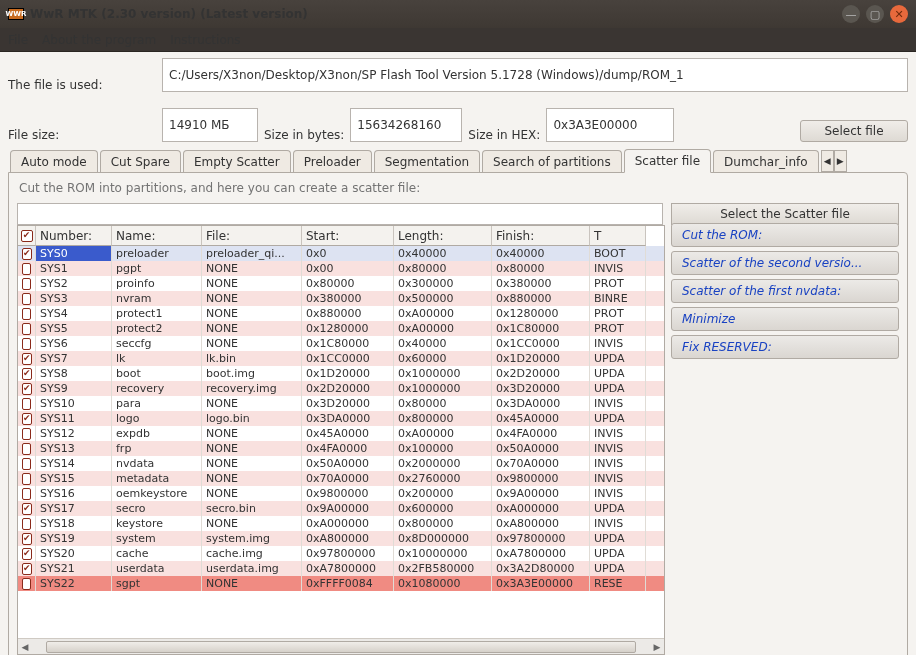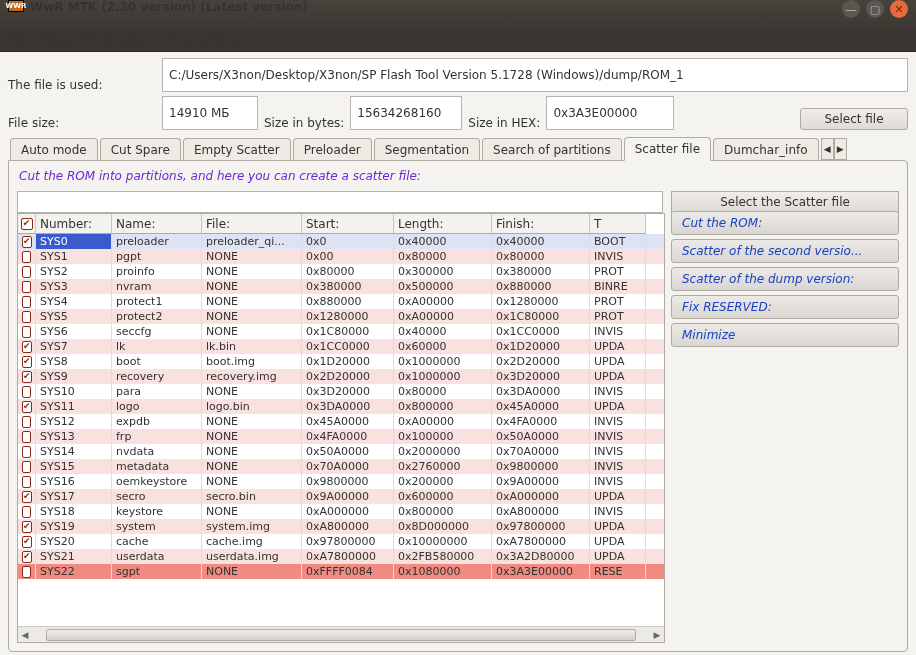--- a/index.html
+++ b/index.html
@@ -1,38 +1,38 @@
 <!DOCTYPE html>
 <html><head>
 <meta charset="utf-8">
 <style>
   *{box-sizing:border-box;margin:0;padding:0;font-family:"DejaVu Sans","Ubuntu",sans-serif;font-size:12px;color:#333}
   body{width:916px;height:655px;background:#222;overflow:hidden}
-  .titlebar{height:28px;background:linear-gradient(#48423d,#3e3833);display:flex;padding:0 8px;color:#d8d2c8}
+  .titlebar{height:28px;background:linear-gradient(#48423d,#3e3833);display:flex;align-items:center;padding:0 8px;color:#d8d2c8}
   .titlebar .wmicon{width:16px;height:12px;background:#c76a1e;border:1px solid #000;font-size:7px;font-weight:bold;color:#fff;display:flex;align-items:center;justify-content:center;margin-right:6px}
   .titlebar .title{flex:1;font-weight:bold}
   .winbtn{width:18px;height:18px;border-radius:50%;margin-left:6px;display:flex;align-items:center;justify-content:center;font-size:11px}
   .winbtn.min{background:#5a5650;color:#bbb}
   .winbtn.max{background:#5a5650;color:#bbb}
   .winbtn.close{background:#e7693c;color:#6e2a0c;font-weight:bold}
   .menubar{height:24px;background:#3a3532;display:flex;align-items:center;padding:0 8px;gap:14px;color:#d8d2c8;border-bottom:1px solid #2a2622}
   .menubar span{cursor:default}
   .client{background:#f5f3f0;height:603px;padding:6px 8px 2px 8px;display:flex;flex-direction:column;gap:4px}
   .row{display:flex;align-items:flex-end;gap:6px}
   .label{white-space:nowrap}
   input.text{height:22px;border:1px solid #b8b3ae;background:#fff;padding:16px 6px;font-size:12px}
   .btn{height:22px;background:linear-gradient(#f0ede9,#dedad4);border:1px solid #b0aaa3;border-radius:3px;padding:0 8px;font-size:12px;display:inline-flex;align-items:center;justify-content:center;cursor:default}
   
   .tabs{position:relative;margin-top:2px}
   .tabstrip{display:flex;align-items:flex-end;gap:0px;height:24px}
   .tab{height:22px;padding:8px 10px;border:1px solid #b0aaa3;border-bottom:none;background:#efeae3;border-radius:4px 4px 0 0;margin-right:2px;display:flex;align-items:center;font-size:12px}
   .tab.active{background:#f5f3f0;height:24px;position:relative;z-index:2;border-bottom:1px solid #f5f3f0;margin-bottom:-1px}
   .tabscroll{width:13px;height:22px;border:1px solid #b0aaa3;background:#efeae3;display:flex;align-items:center;justify-content:center;font-size:9px}
   .tabbody{border:1px solid #b0aaa3;border-radius:0 4px 4px 4px;background:#f5f3f0;padding:6px 8px 8px 8px;display:flex;flex-direction:column;height:492px}
-  .hint{color:#6d28d9;font-style:italic;margin:2px 2px 8px 2px}
+  .hint{color:#737373;margin:2px 2px 8px 2px}
   .boxrow{display:flex;gap:8px}
   .longbox{flex:1;height:22px;border:1px solid #b8b3ae;background:#fff}
   .sidebtns{display:flex;flex-direction:column;gap:4px;width:228px;margin-top:-2px}
   .sidebtn-main{height:22px;background:linear-gradient(#f0ede9,#dedad4);border:1px solid #b0aaa3;border-radius:0;display:flex;align-items:center;justify-content:center}
   .sidebtn{height:24px;background:linear-gradient(#eceae7,#dad6d1);border:1px solid #b0aaa3;border-radius:3px;display:flex;align-items:center;padding:0 10px;color:#1942c2;font-style:italic;overflow:hidden;white-space:nowrap;text-overflow:ellipsis}
   .content{display:flex;gap:6px;margin-top:0;flex:1;min-height:0}
   .tablewrap{flex:1;border:1px solid #b0aaa3;background:#fff;display:flex;flex-direction:column;min-height:0}
   .thead,.trow{display:grid;grid-template-columns:18px 76px 90px 100px 92px 98px 98px 56px}
   .thead div{border-right:1px solid #c9c4be;border-bottom:1px solid #b0aaa3;height:20px;display:flex;align-items:center;padding:0 4px;background:#f4f2ee;font-size:12px}
   .thead .chhdr{justify-content:center;padding:0}
@@ -70,21 +70,21 @@
 
 <div class="client">
 
   <div class="row">
     <div class="label" style="width:148px">The file is used:</div>
     <input class="text" style="flex: 1 1 0%;" value="C:/Users/X3non/Desktop/X3non/SP Flash Tool Version 5.1728 (Windows)/dump/ROM_1">
   </div>
 
   <div class="row">
     <div class="label" style="width:148px">File size:</div>
-    <input class="text" style="width: 96px;" value="14910 МБ">
+    <input class="text" style="width: 96px; margin-top: 12px;" value="14910 МБ">
     <div class="label">Size in bytes:</div>
     <input class="text" style="width: 112px;" value="15634268160">
     <div class="label">Size in HEX:</div>
     <input class="text" style="width: 128px;" value="0x3A3E00000">
     <div style="flex:1"></div>
     <div class="btn" style="width:108px">Select file</div>
   </div>
 
   <div class="tabs">
     <div class="tabstrip" id="tabstrip">
@@ -401,23 +401,23 @@
             </div>
           <div class="hscroll">
             <div class="arr">◀</div>
             <div class="thumb"></div>
             <div class="arr">▶</div>
           </div>
         </div>
         <div class="sidebtns" id="sidebtns">
             <div class="sidebtn">Cut the ROM:</div>
             <div class="sidebtn">Scatter of the second versio...</div>
-            <div class="sidebtn">Scatter of the dump version:</div>
+            <div class="sidebtn">Scatter of the first nvdata:</div>
+            <div class="sidebtn">Minimize</div>
             <div class="sidebtn">Fix RESERVED:</div>
-            <div class="sidebtn">Minimize</div>
           </div>
       </div>
     </div>
   </div>
 
   <div class="footer">
     <div class="progress"></div>
     <div>0%</div>
     <div class="btn" style="width:76px">Close</div>
   </div>

